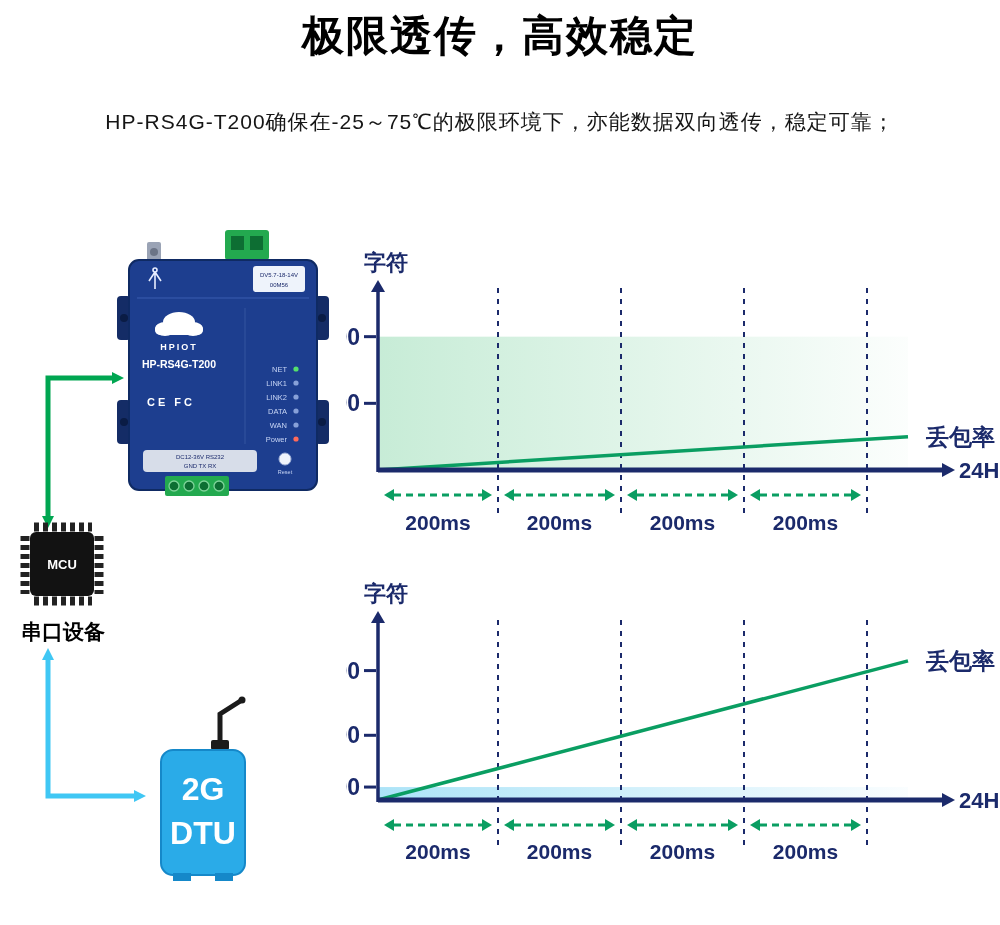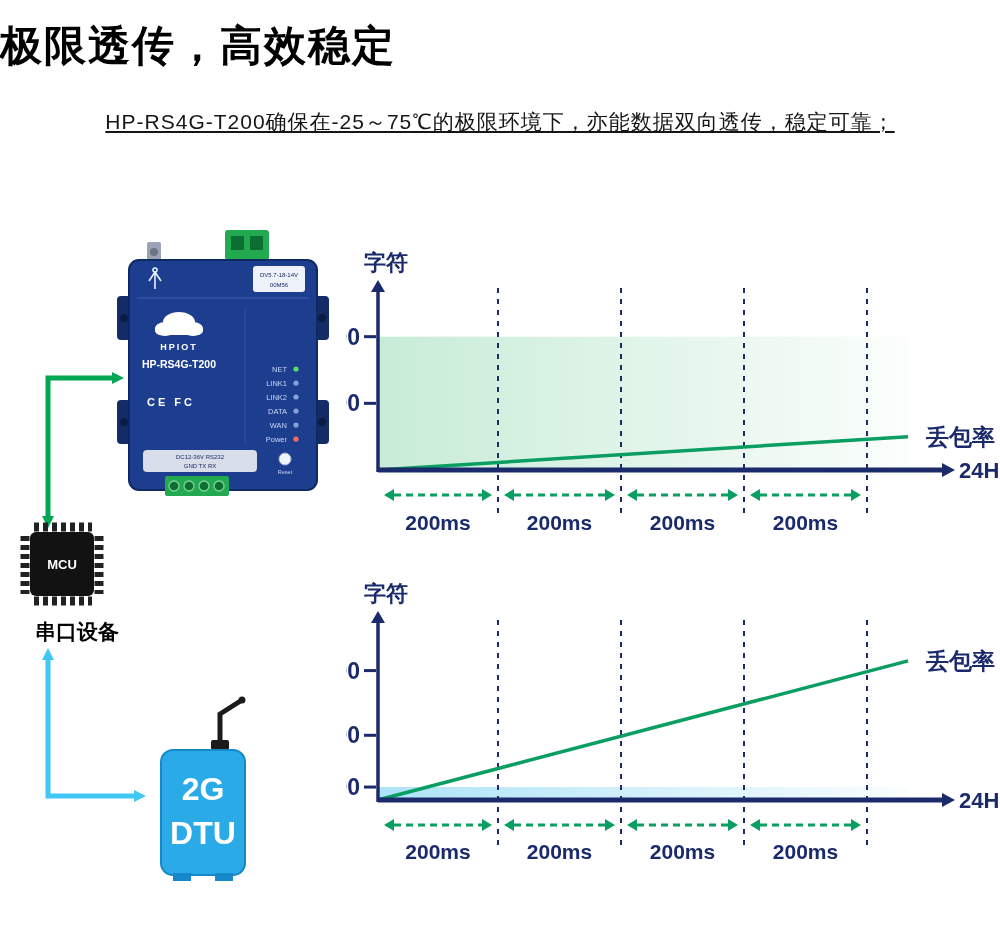--- a/index.html
+++ b/index.html
@@ -1,26 +1,26 @@
 <!DOCTYPE html>
 <html><head>
 <meta charset="utf-8">
 <style>
   html,body{margin:0;padding:0;background:#fff;}
   .page{position:relative;width:1000px;height:925px;background:#ffffff;
         font-family:"Liberation Sans",sans-serif;overflow:hidden;}
   .page svg{font-family:inherit;display:block;}
-  .title{position:absolute;left:0;right:0;top:18px;margin:0;
+  .title{position:absolute;left:0;right:0;top:8px;margin:0;text-align:center;
          font-size:42px;font-weight:700;letter-spacing:2px;color:#000;}
   .sub{position:absolute;left:0;right:0;margin:0;text-align:center;
-       font-size:21px;color:#151515;letter-spacing:1px;text-decoration:underline;}
+       font-size:21px;color:#151515;letter-spacing:1px;}
   .sub1{top:108px;}
   .sub2{top:150px;}
   .abs{position:absolute;}
-  .serial-label{position:absolute;left:16px;top:618px;width:122px;text-align:center;
+  .serial-label{position:absolute;left:2px;top:618px;width:122px;text-align:center;
                 font-size:21px;font-weight:700;color:#000;}
 </style>
 </head>
 <body>
 
 <div class="page">
 
   <h1 class="title">极限透传，高效稳定</h1>
   <p class="sub sub1">HP-RS4G-T200确保在-25～75℃的极限环境下，亦能数据双向透传，稳定可靠；</p>
 

